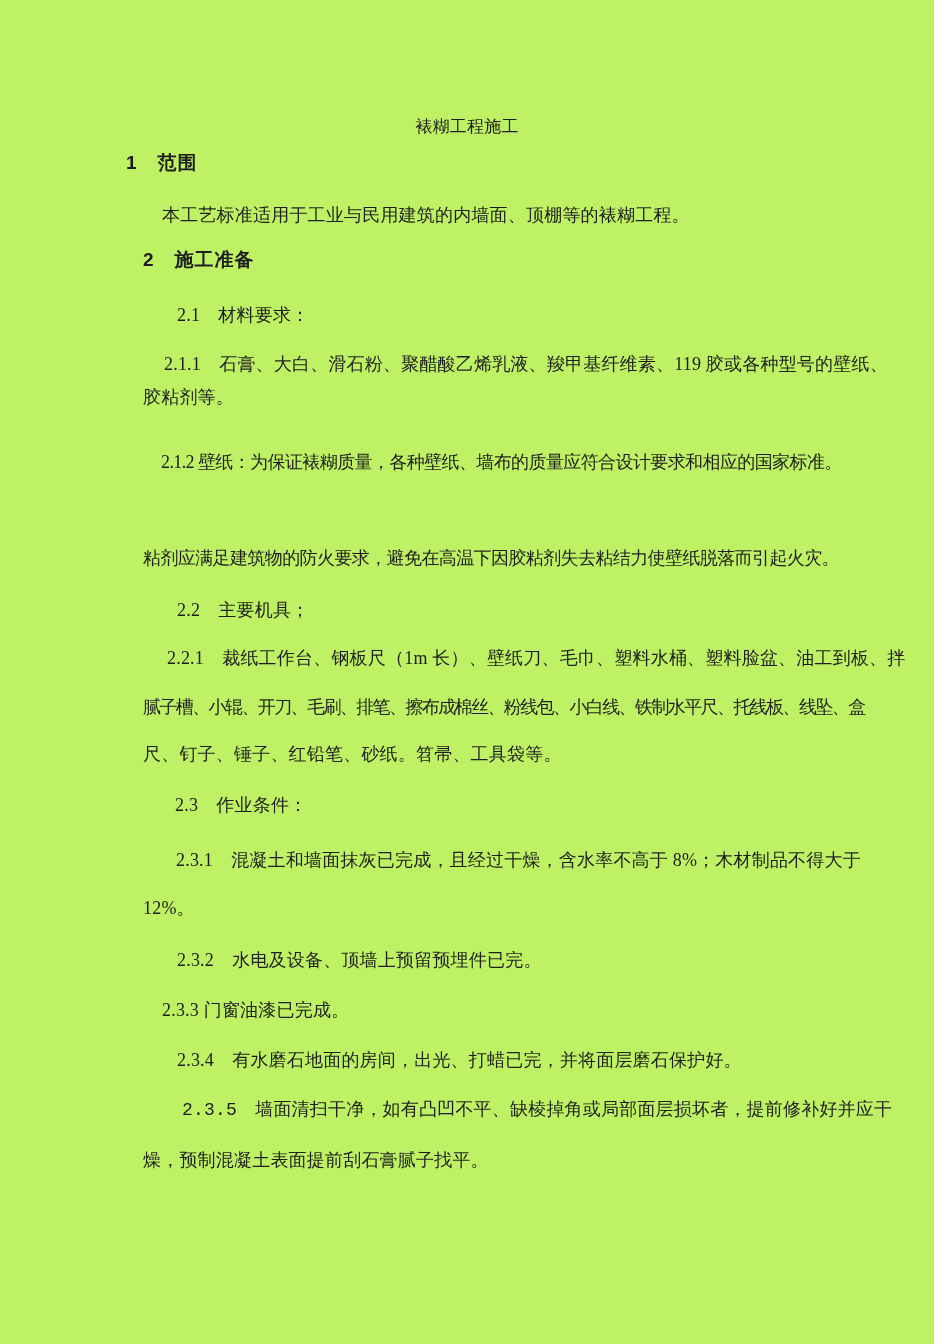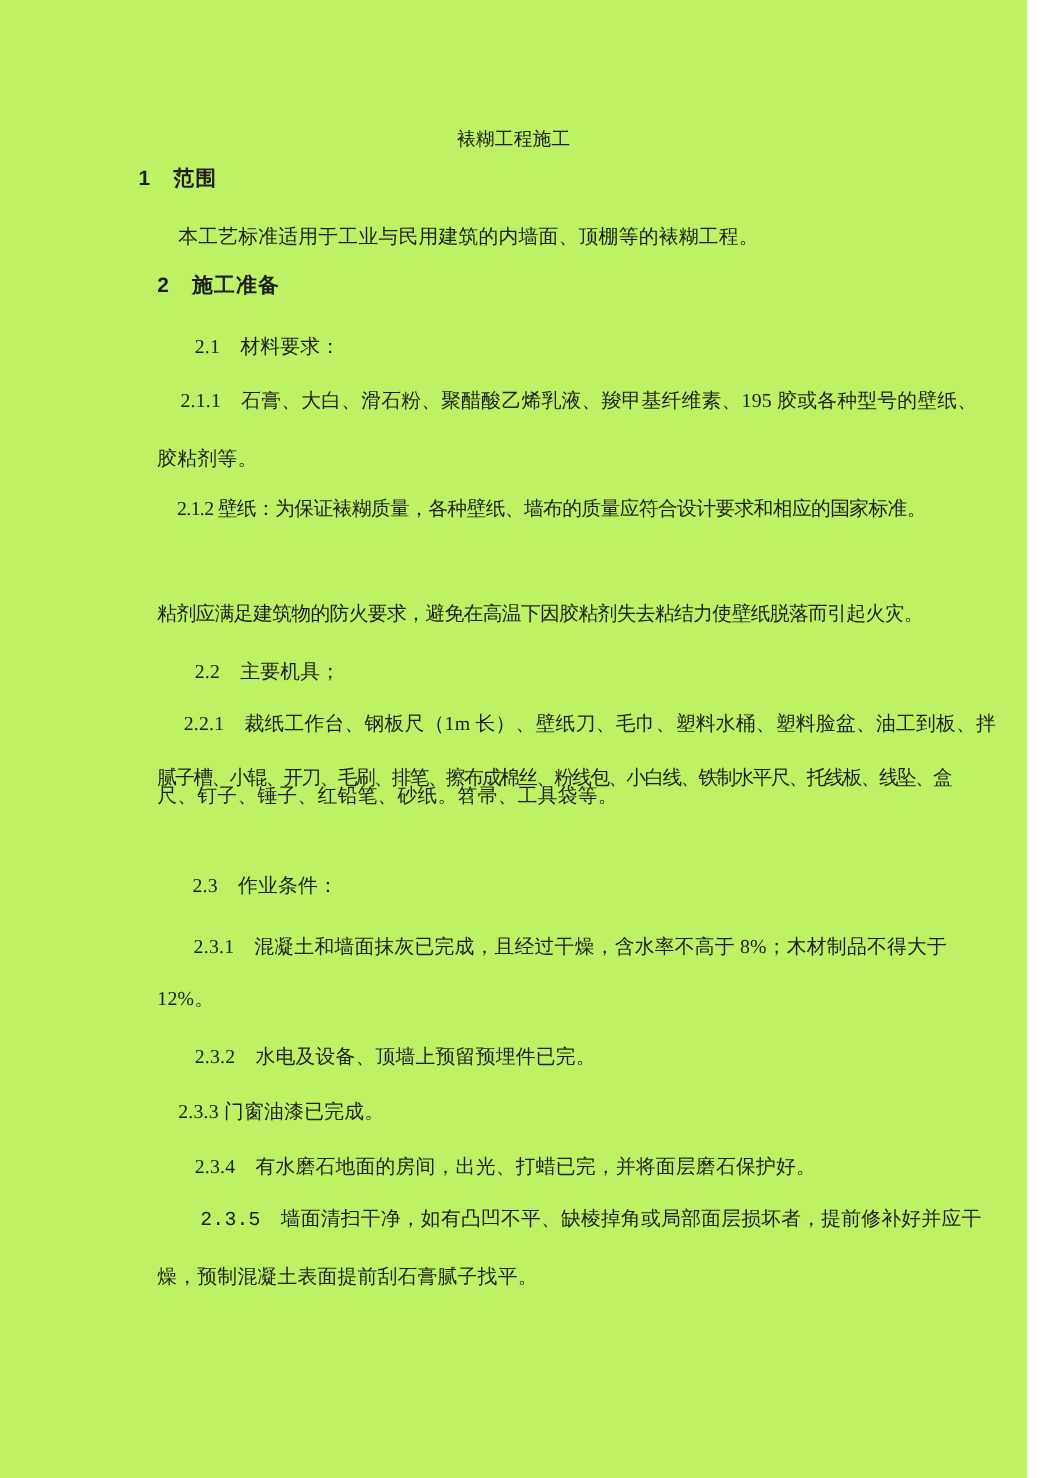--- a/index.html
+++ b/index.html
@@ -51,36 +51,36 @@
   <div class="line doc-title" style="top:116px;">裱糊工程施工</div>
 
   <div class="line bold-h" style="top:152px; left:126px;">1　范围</div>
 
   <div class="line" style="top:204px; left:162px;">本工艺标准适用于工业与民用建筑的内墙面、顶棚等的裱糊工程。</div>
 
   <div class="line bold-h" style="top:249px; left:143px;">2　施工准备</div>
 
   <div class="line" style="top:304px; left:177px;">2.1　材料要求：</div>
 
-  <div class="line" style="top:353px; left:164px;">2.1.1　石膏、大白、滑石粉、聚醋酸乙烯乳液、羧甲基纤维素、195 胶或各种型号的壁纸、</div>
+  <div class="line" style="top:353px; left:164px;">2.1.1　石膏、大白、滑石粉、聚醋酸乙烯乳液、羧甲基纤维素、119 胶或各种型号的壁纸、</div>
 
-  <div class="line" style="top:406px; left:143px;">胶粘剂等。</div>
+  <div class="line" style="top:386px; left:143px;">胶粘剂等。</div>
 
   <div class="line squeeze-sm" style="top:451px; left:161px;">2.1.2 壁纸：为保证裱糊质量，各种壁纸、墙布的质量应符合设计要求和相应的国家标准。</div>
 
 
   <div class="line squeeze-sm" style="top:547px; left:143px;text-align:center;">粘剂应满足建筑物的防火要求，避免在高温下因胶粘剂失去粘结力使壁纸脱落而引起火灾。</div>
 
   <div class="line" style="top:599px; left:177px;">2.2　主要机具；</div>
 
   <div class="line" style="top:647px; left:167px;">2.2.1　裁纸工作台、钢板尺（1m 长）、壁纸刀、毛巾、塑料水桶、塑料脸盆、油工到板、拌</div>
 
   <div class="line squeeze" style="top:696px; left:143px;">腻子槽、小辊、开刀、毛刷、排笔、擦布成棉丝、粉线包、小白线、铁制水平尺、托线板、线坠、盒</div>
 
-  <div class="line" style="top:712px; left:143px;">尺、钉子、锤子、红铅笔、砂纸。笤帚、工具袋等。</div>
+  <div class="line" style="top:744px; left:143px;font-family:Liberation Mono, monospace;">尺、钉子、锤子、红铅笔、砂纸。笤帚、工具袋等。</div>
 
   <div class="line" style="top:794px; left:175px;">2.3　作业条件：</div>
 
   <div class="line" style="top:849px; left:176px;">2.3.1　混凝土和墙面抹灰已完成，且经过干燥，含水率不高于 8%；木材制品不得大于</div>
 
   <div class="line" style="top:897px; left:143px;">12%。</div>
 
   <div class="line" style="top:949px; left:177px;">2.3.2　水电及设备、顶墙上预留预埋件已完。</div>
 
   <div class="line" style="top:999px; left:162px;">2.3.3 门窗油漆已完成。</div>

